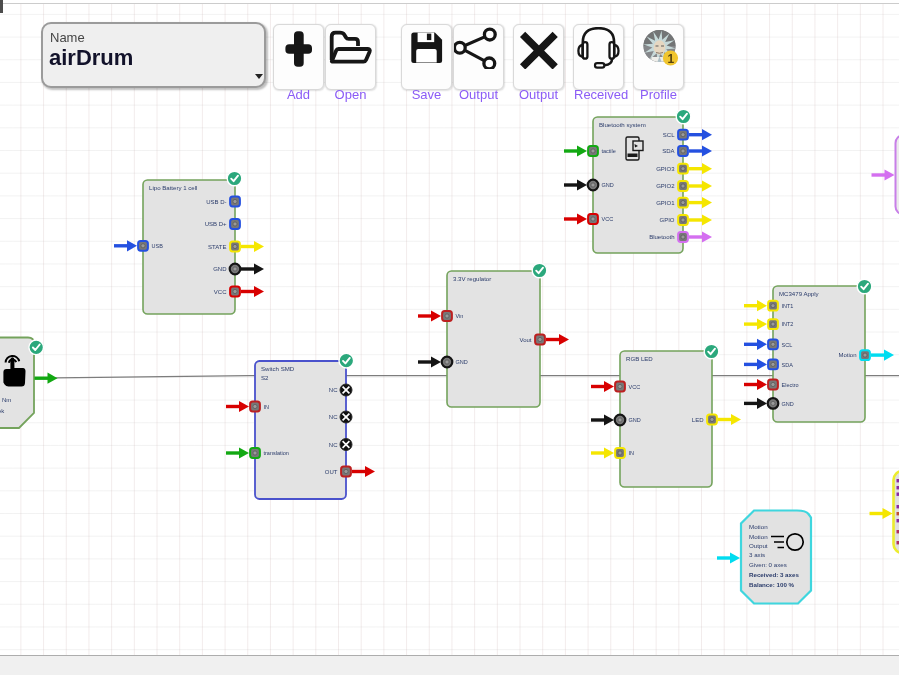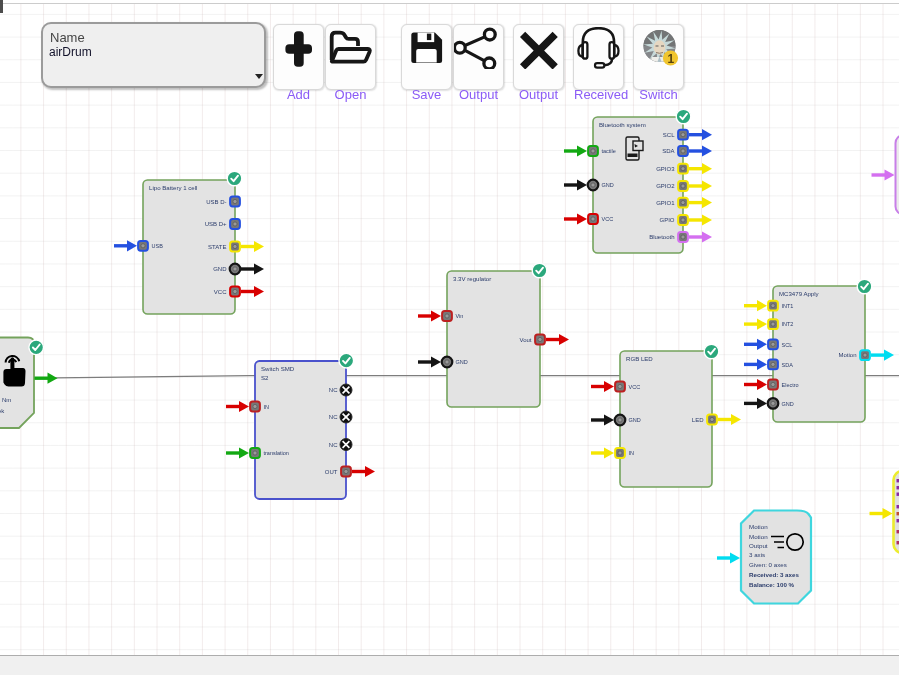--- a/index.html
+++ b/index.html
@@ -6,21 +6,21 @@
   background-image: linear-gradient(to right, rgba(206,180,180,0.26) 1px, transparent 1px),
                     linear-gradient(to bottom, rgba(196,196,196,0.22) 1px, transparent 1px);
   background-size: 22.7px 22.7px; background-position: 20.4px 9.9px; }
 #topline { position:absolute; left:0; top:3px; width:899px; height:1px; background:#cccccc; }
 #cornermark { position:absolute; left:0; top:0; width:3px; height:13px; background:#4c4c4c; }
 #bottombar { position:absolute; left:0; top:655px; width:899px; height:20px; background:#f0f0f0; border-top:1px solid #adadad; }
 #diagram { position:absolute; left:0; top:0; }
 #namepanel { position:absolute; left:22px; top:22px; width:225px; height:66px; background:#efefef;
   border:2.5px solid #9b9b9b; border-radius:10px; box-shadow:1.5px 1.5px 2px rgba(0,0,0,0.25);margin-left:19px; }
 #namepanel .lab { position:absolute; left:7px; top:6px; font-size:13px; color:#454545; }
-#namepanel .val { position:absolute; left:6px; top:21px; font-size:12px; font-weight:normal; color:#12122a; }
+#namepanel .val { position:absolute; left:6px; top:21px; font-size:22px; font-weight:bold; color:#12122a; }
 #namepanel select { position:absolute; left:6px; top:43px; width:213px; height:17px; font-size:11.5px;
   font-family:"Liberation Sans", sans-serif; text-align:center; text-align-last:center; color:#222;
   border:1px solid #ababab; border-radius:3px; background:#fff; appearance:none; -webkit-appearance:none; }
 #namepanel .caret { position:absolute; left:212px; top:50px; width:0; height:0;
   border-left:4.5px solid transparent; border-right:4.5px solid transparent; border-top:5.5px solid #222; }
 .btn { position:absolute; top:24px; width:51px; height:66px; background:#fdfdfd; border:1px solid #d9d9d9;
   border-radius:6px; box-shadow:0.5px 0.5px 1.5px rgba(0,0,0,0.12); text-align:center; padding-top:2px; }
 .btn .bl { font-size:13px; color:#8b5cf6; margin-top:14px; }
 </style></head>
 <body>
@@ -318,13 +318,13 @@
         <rect x="9" y="19" width="33" height="16" fill="#85878a"></rect>
 <polygon points="27.6,3.4 28.2,12.8 35.4,6.6 31.2,15.1 40.5,13.3 32.6,18.6 41.6,21.6 32.2,22.2 38.4,29.4 29.9,25.2 31.7,34.5 26.4,26.6 23.4,35.6 22.8,26.2 15.6,32.4 19.8,23.9 10.5,25.7 18.4,20.4 9.4,17.4 18.8,16.8 12.6,9.6 21.1,13.8 19.3,4.5 24.6,12.4" fill="#c6d9d9"></polygon>
 <ellipse cx="25.5" cy="20.5" rx="5.8" ry="7.2" fill="#e6d7c1"></ellipse>
 <path d="M 21.5 19 h 3 M 27 19 h 3" stroke="#5f5f5f" stroke-width="1.2"></path>
 <path d="M 22 25.5 Q 25.5 27 29 25.5" stroke="#8a7a6a" stroke-width="1" fill="none"></path>
 <path d="M 18 30 L 33 30 L 35.5 35 L 15.5 35 Z" fill="#eeeeea"></path>
 <path d="M 25.5 29.5 l -2.2 5.5 h 4.4 Z" fill="#aebfc6"></path>
 </g>
 <circle cx="670" cy="59.5" r="7.6" transform="translate(-633.5,-28.5)" fill="#f0c52f"></circle>
 <text x="36.8" y="35.5" font-size="12" font-weight="bold" fill="#55430f" text-anchor="middle" font-family="Liberation Sans">1</text>
-    </svg><div class="bl">Switch</div></div>
+    </svg><div class="bl">Profile</div></div>
 <div id="bottombar"></div>
 </body></html>

